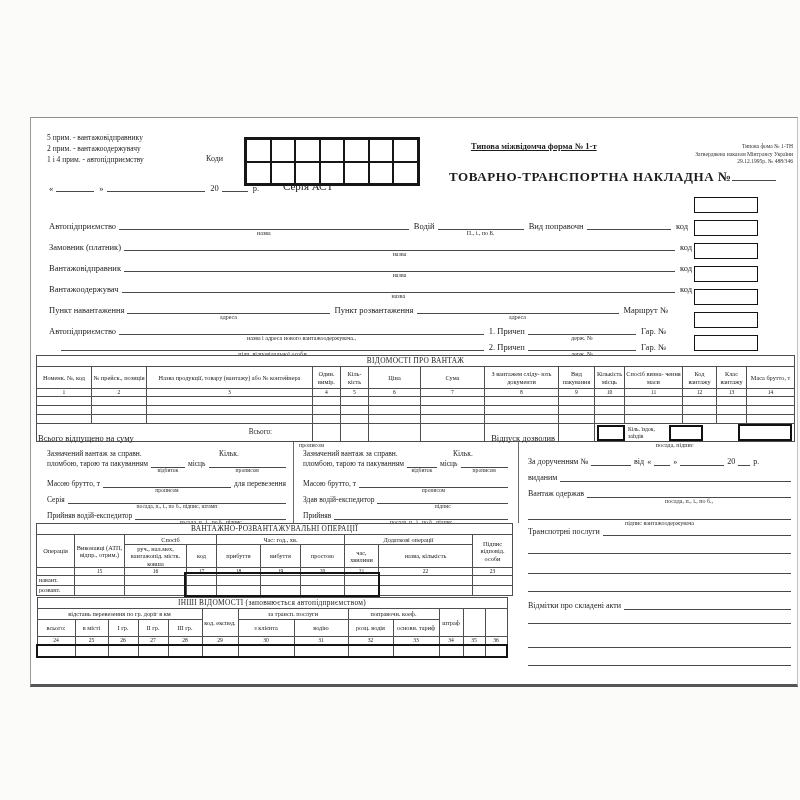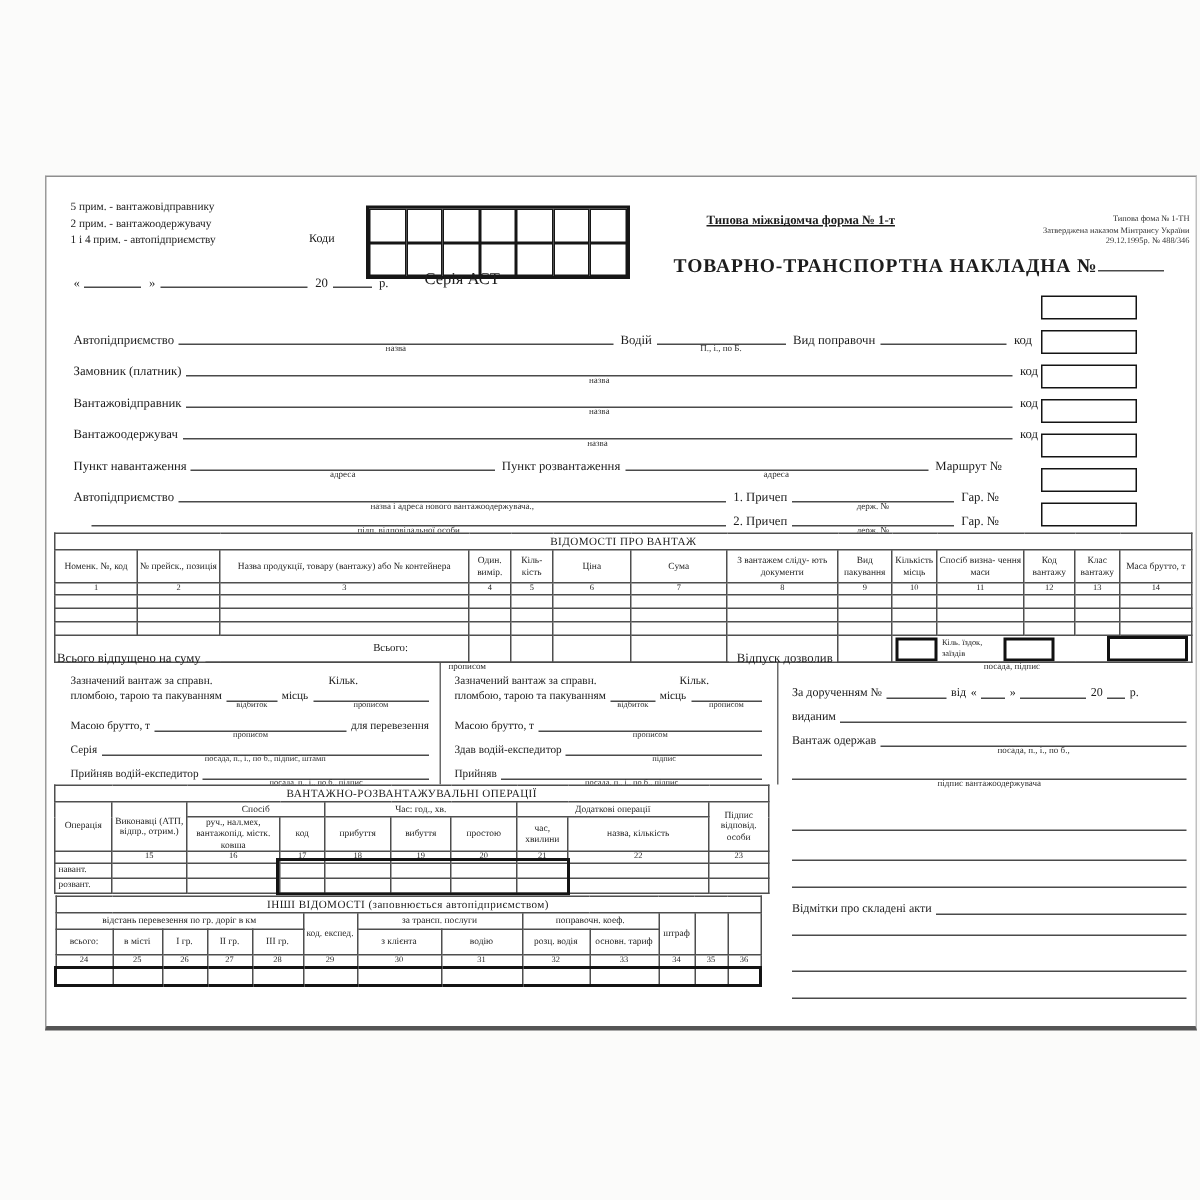--- a/index.html
+++ b/index.html
@@ -407,20 +407,24 @@
     <div class="frow2" style="top:46px">
       <span class="lbl">Вантаж одержав</span>
       <span class="blank grow">
           <i class="cap">посада, п., і., по б.,</i>
         </span>
     </div>
     <div class="frow2" style="top:68px">
       <span class="blank grow">
           <i class="cap">підпис вантажоодержувача</i>
         </span>
+    </div>
+    <div class="frow2" style="top:84px">
+      <span class="lbl">Транспотрні послуги</span>
+      <span class="blank grow"></span>
     </div>
     <div class="frow2" style="top:102px">
         <span class="blank grow"></span>
       </div>
     <div class="frow2" style="top:122px">
         <span class="blank grow"></span>
       </div>
     <div class="frow2" style="top:140px">
         <span class="blank grow"></span>
       </div>

